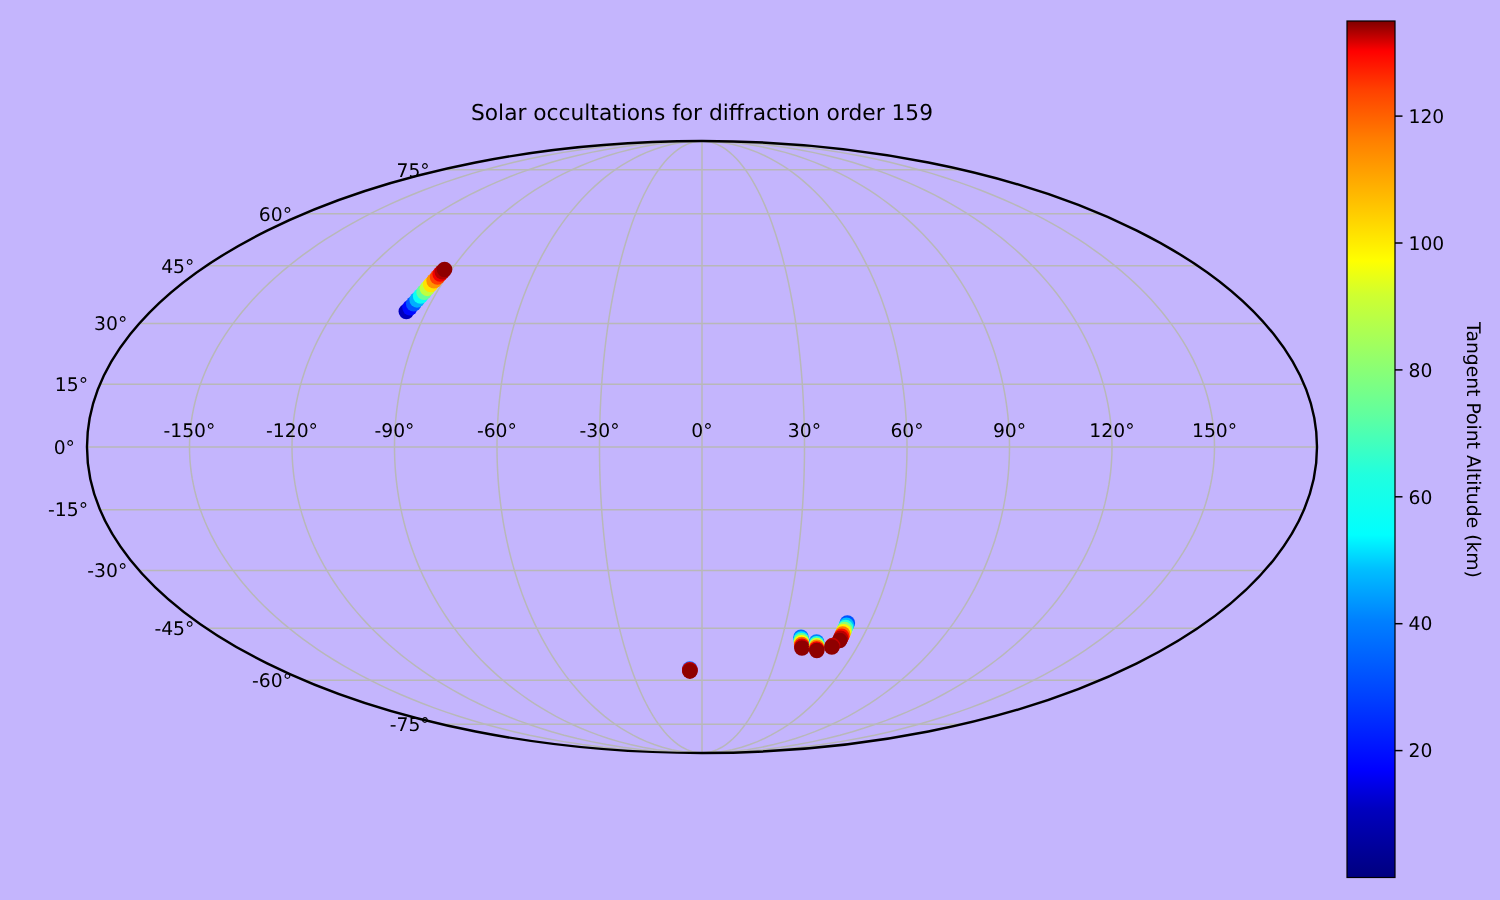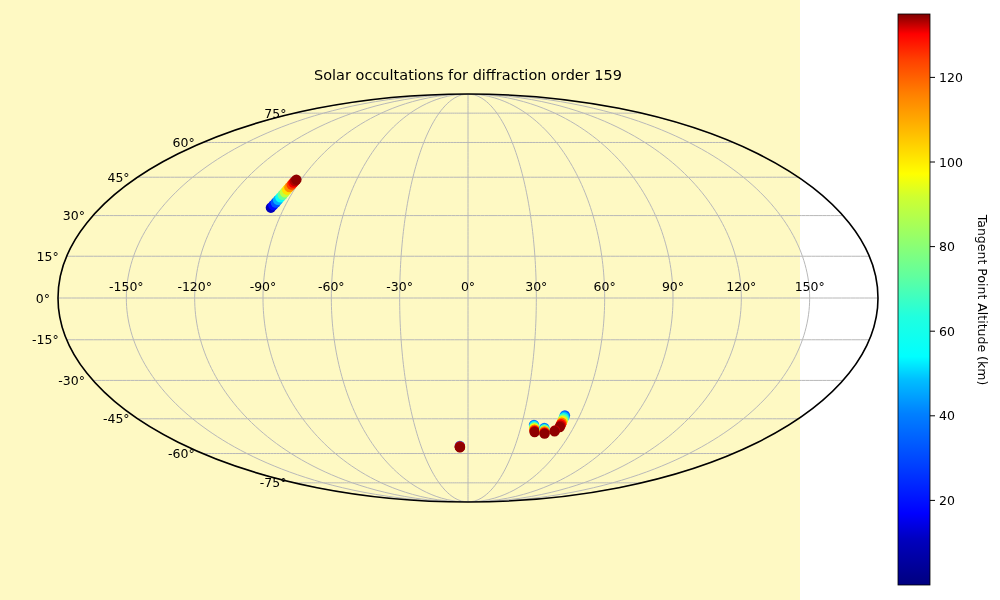--- a/index.html
+++ b/index.html
@@ -10,23 +10,23 @@
   body {
     width: 1000px;
     height: 600px;
     font-family: "DejaVu Sans", sans-serif;
     overflow: hidden;
     position: relative;
   }
   #figure {
     position: absolute;
     left: 0; top: 0;
-    width: 800px;
+    width: 1000px;
     height: 600px;
-    background: #fef9c3;
+    background: #c4b5fd;
   }
   .fig-svg {
     position: absolute;
     left: 0; top: 0;
     width: 1000px;
     height: 600px;
   }
   .title-text {
     font-size: 14.5px;
     fill: #000000;

